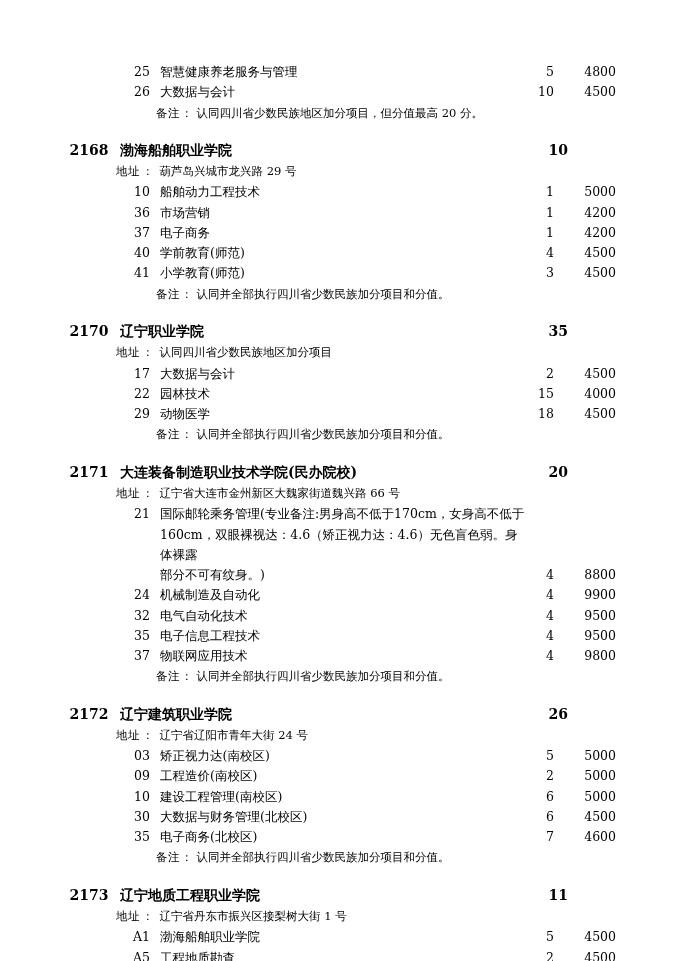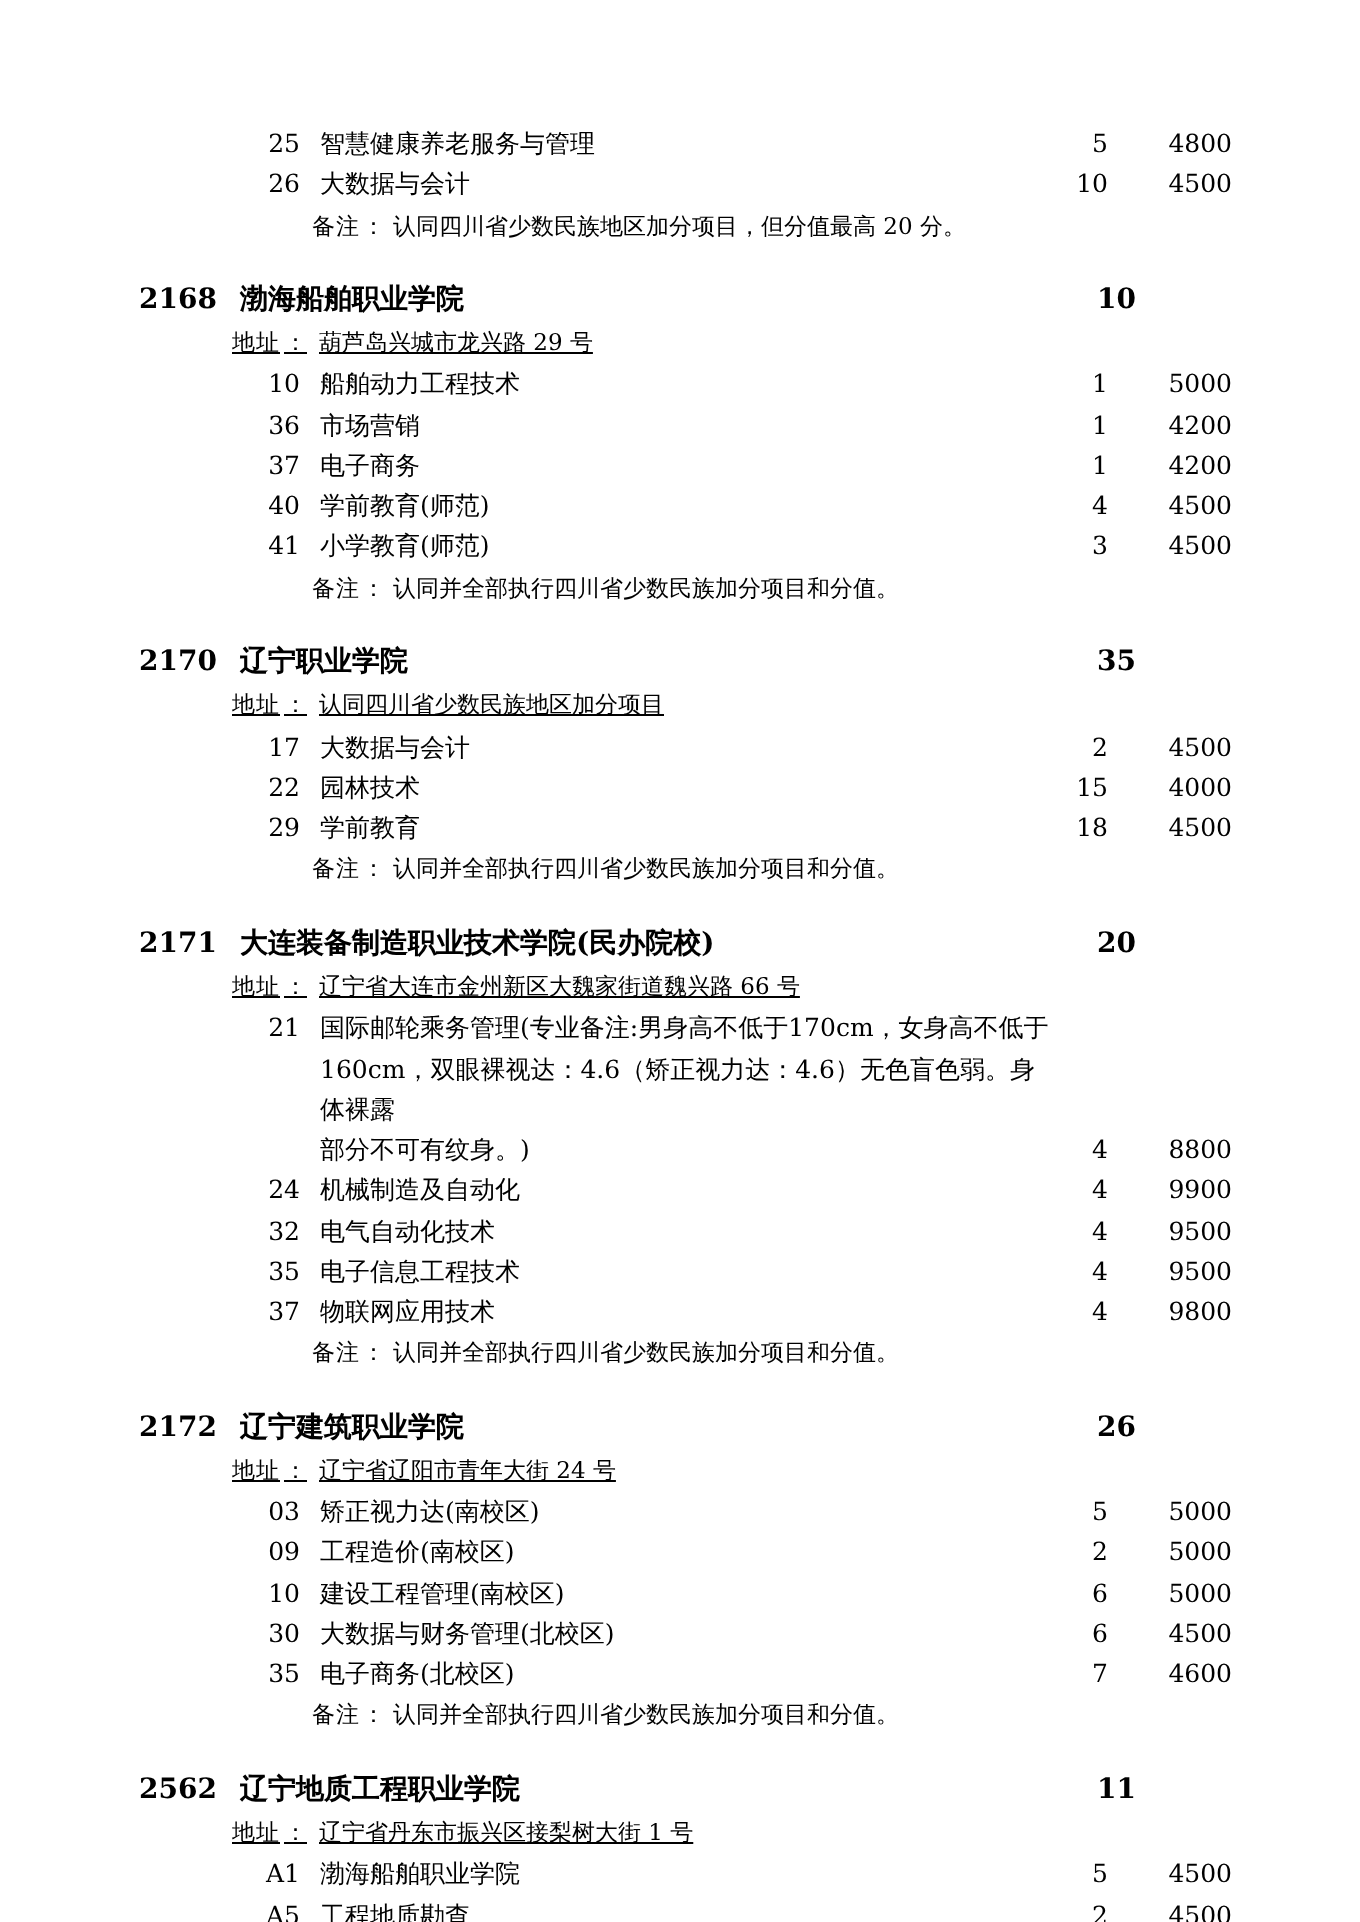--- a/index.html
+++ b/index.html
@@ -54,21 +54,20 @@
     font-weight: bold;
   }
 
   
   .addr {
     display: flex;
     align-items: baseline;
     font-size: 11.5px;
     line-height: 1.7;
     margin-left: 52px;
-    text-decoration: underline;
   }
   .addr .a-label {
     flex: 0 0 auto;
     letter-spacing: 0.5px;
   }
   .addr .a-colon {
     flex: 0 0 auto;
     padding: 0 2px;
   }
   .addr .a-text {
@@ -235,21 +234,21 @@
           <span class="m-fee">4500</span>
         </div>
         <div class="major">
           <span class="m-code">22</span>
           <span class="m-name">园林技术</span>
           <span class="m-plan">15</span>
           <span class="m-fee">4000</span>
         </div>
         <div class="major">
           <span class="m-code">29</span>
-          <span class="m-name">学前教育</span>
+          <span class="m-name">动物医学</span>
           <span class="m-plan">18</span>
           <span class="m-fee">4500</span>
         </div>
       </div>
       <div class="note">
         <span class="n-label">备注</span>
         <span class="n-colon">：</span>
         <span class="n-text">认同并全部执行四川省少数民族加分项目和分值。</span>
       </div>
     </div>
@@ -353,21 +352,21 @@
       </div>
       <div class="note">
         <span class="n-label">备注</span>
         <span class="n-colon">：</span>
         <span class="n-text">认同并全部执行四川省少数民族加分项目和分值。</span>
       </div>
     </div>
 
     <div class="school">
       <div class="school-head">
-        <span class="s-code">2562</span>
+        <span class="s-code">2173</span>
         <span class="s-name">辽宁地质工程职业学院</span>
         <span class="s-plan">11</span>
       </div>
       <div class="addr">
         <span class="a-label">地址</span>
         <span class="a-colon">：</span>
         <span class="a-text">辽宁省丹东市振兴区接梨树大街 1 号</span>
       </div>
       <div class="majors">
         <div class="major">

